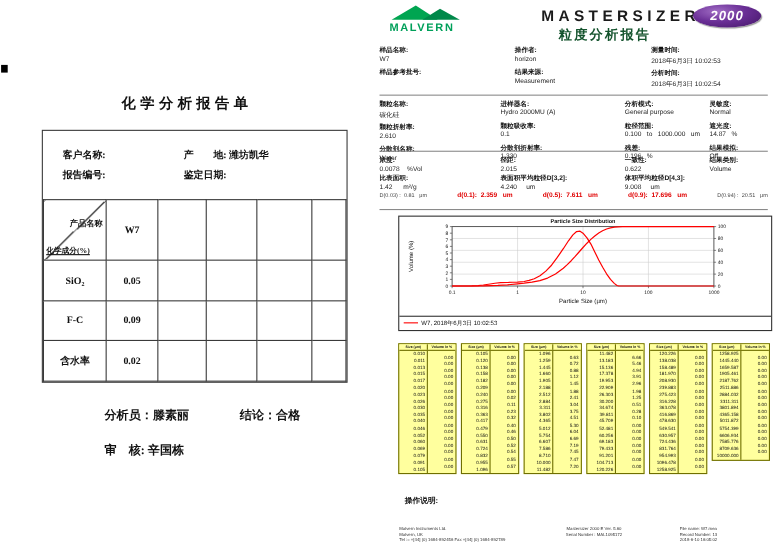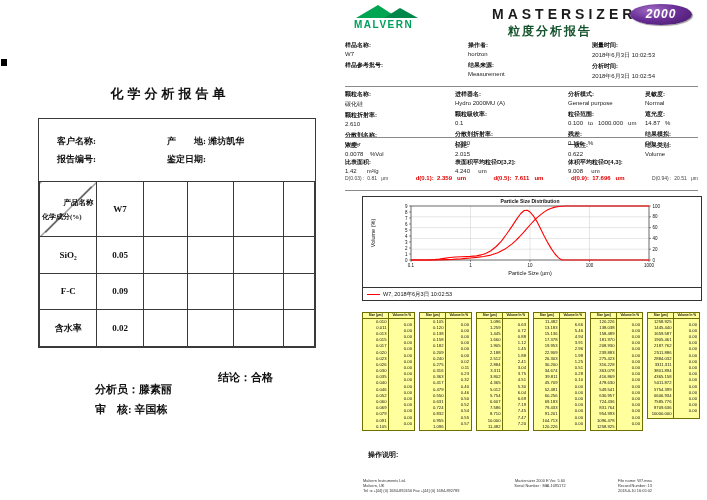--- a/index.html
+++ b/index.html
@@ -15,21 +15,21 @@
                font-size:13px;font-weight:bold;letter-spacing:4px;}
   .lp-box{position:absolute;left:38px;top:118px;width:276px;height:228px;border:1px solid #3a3a3a;}
   .lp-info{position:absolute;left:0;top:0;width:100%;height:62px;font-size:9px;font-weight:bold;}
   .lp-info .fld{position:absolute;white-space:pre;}
   .chem{position:absolute;left:0;top:62px;width:276px;height:166px;border-collapse:collapse;table-layout:fixed;}
   .chem td{border:1px solid #3a3a3a;text-align:center;font-size:9px;font-weight:bold;
            font-family:"Liberation Serif","DejaVu Serif",serif;padding:0;overflow:hidden;}
   .chem td.diag{position:relative;
       background:linear-gradient(to bottom right,transparent calc(50% - 0.6px),#3a3a3a calc(50% - 0.6px),#3a3a3a calc(50% + 0.6px),transparent calc(50% + 0.6px));}
   .diag-top{position:absolute;right:3px;top:3px;font-size:7.5px;margin-top:13px;}
-  .diag-bottom{position:absolute;left:2px;bottom:14px;font-size:7px;}
+  .diag-bottom{position:absolute;left:2px;bottom:3px;font-size:7px;text-decoration:underline;}
   .signoff{position:absolute;left:0;top:0;width:340px;height:500px;font-size:11px;font-weight:bold;}
   .signoff .sline{position:absolute;white-space:pre;}
   
   .page-right{position:absolute;left:340px;top:0;width:367px;height:500px;font-size:6px;}
   .malvern-logo{position:absolute;left:12px;top:3px;}
   .ms-title{position:absolute;left:152px;top:6px;font-size:14px;font-weight:bold;
             letter-spacing:4px;color:#1b1b1b;white-space:nowrap;}
   .ms-badge{position:absolute;left:290px;top:4px;width:62px;height:21px;border-radius:50%;
             background:radial-gradient(ellipse at 35% 30%, #a06cc4 0%, #6a2f96 45%, #431566 100%);
             color:#fff;font-size:12px;font-weight:bold;font-style:italic;text-align:center;line-height:21px;
@@ -123,21 +123,21 @@
               <td></td>
               <td></td>
               <td></td>
               <td></td>
             </tr>
           </tbody>
       </table>
     </div>
 
     <div class="signoff">
-      <span class="sline" style="left:95px;top:370px;margin-top:12px;"><span>分析员：</span><span>滕素丽</span></span>
+      <span class="sline" style="left:95px;top:370px;"><span>分析员：</span><span>滕素丽</span></span>
       <span class="sline" style="left:218px;top:370px;"><span>结论：</span><span>合格</span></span>
       <span class="sline" style="left:95px;top:402px;"><span>审　核:</span> <span>辛国栋</span></span>
     </div>
   </div>
 
   <div class="page-right">
 
     <svg class="malvern-logo" width="80" height="29" viewBox="0 0 80 29">
       <polygon points="4,15 26,2 46,15" fill="#00A551"></polygon>
       <polygon points="32,15 48,5 66,15" fill="#00884a"></polygon>

